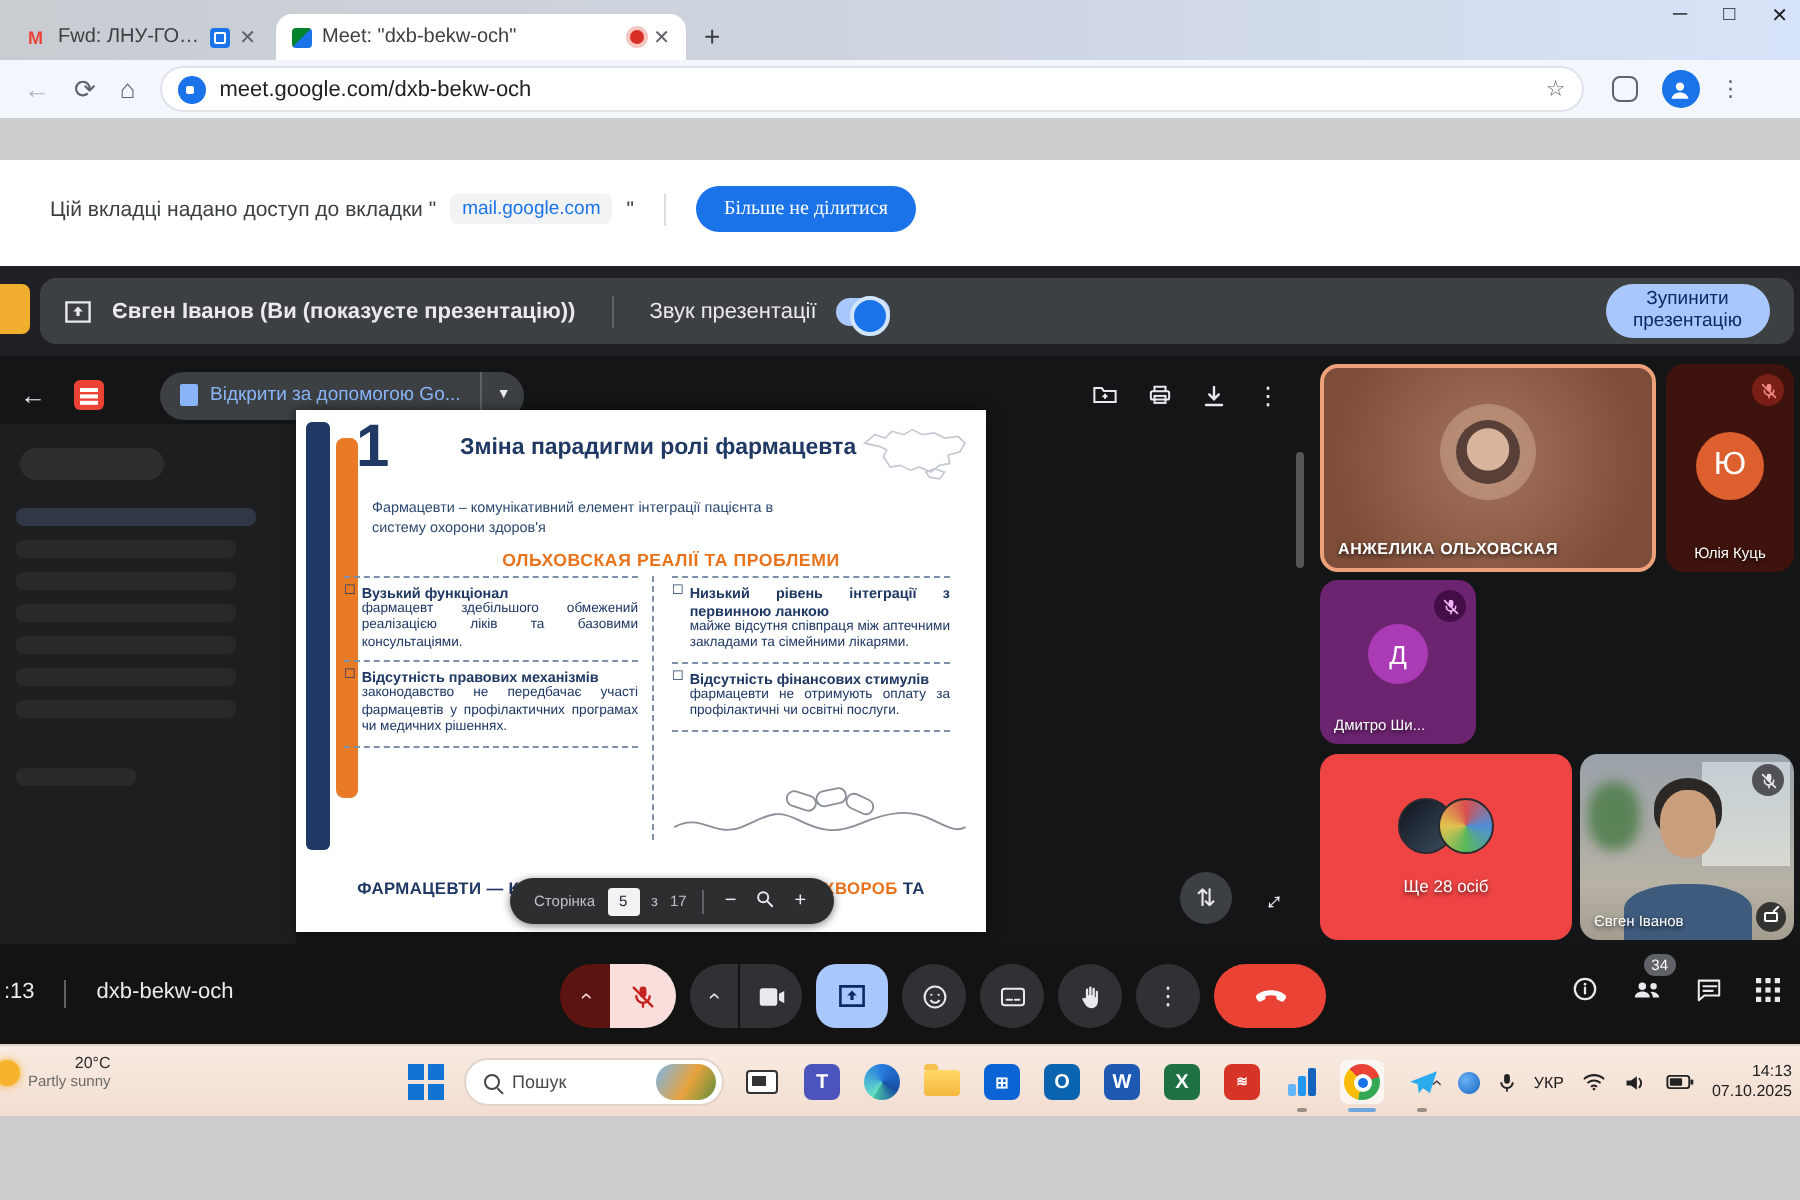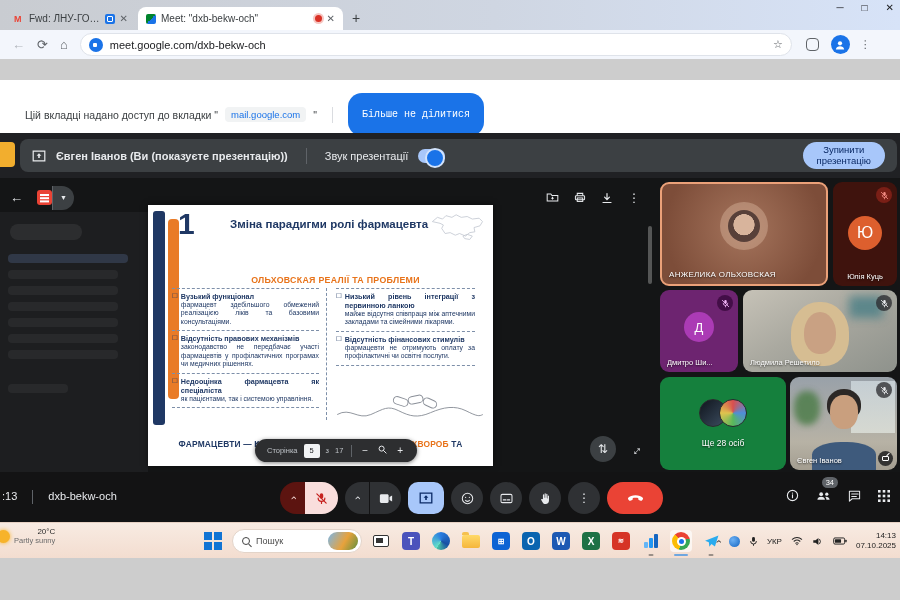--- a/index.html
+++ b/index.html
@@ -41,21 +41,21 @@
     display:flex; align-items:center; justify-content:flex-end; font-size:9.5px; color:#3c4043; gap:5px; padding-right:10px;margin-top:29px;}
   #bmbar .sep { width:1px; height:12px; background:#d5d9e0; margin-right:6px;}
   .folderIc { width:11px; height:8px; background:transparent; border:1.2px solid #5f6368; border-radius:1px; position:relative;}
   .folderIc::before { content:""; position:absolute; left:-1px; top:-3px; width:4px; height:2px; border:1.2px solid #5f6368; border-bottom:none; border-radius:1px 1px 0 0;}
 
   
   #banner { left:0; top:80px; width:900px; height:53px; background:#fff; }
   #bannerRow { position:absolute; left:25px; top:13px; display:flex; align-items:center; gap:7px; font-size:10.5px; color:#3c4043;}
   .chip { background:#f1f3f4; border-radius:4px; padding:2px 6px; color:#1a73e8; font-size:9.5px;}
   .vline { width:1px; height:16px; background:#dadce0; margin:0 8px;}
-  #stopShareBtn { background:#1a73e8; color:#fff; border:none; border-radius:14px; padding:16px 14px; font-size:10px; font-family:Liberation Mono, monospace;}
+  #stopShareBtn { background:#1a73e8; color:#fff; border:none; border-radius:14px; padding:6px 14px; font-size:10px; font-family:Liberation Serif, serif;}
 
   
   #presentStrip { left:0; top:133px; width:900px; height:45px; background:#202124; }
   #presentBar { position:absolute; left:20px; top:6px; width:877px; height:33px; background:#3c4043; border-radius:8px;
     display:flex; align-items:center; color:#e8eaed; font-size:11px; gap:10px; padding:0 12px;}
   #presentBar b { font-weight:bold; }
   #presentBar .vline { background:#5f6368; }
   .toggle { width:27px; height:14px; background:#a8c7fa; border-radius:7px; position:relative; flex:0 0 auto;}
   .toggle::after { content:""; position:absolute; right:0px; top:-1px; width:16px; height:16px; background:#1a73e8; border-radius:50%; border:2px solid #d2e3fc;}
   #stopPresentBtn { margin-left:auto; background:#a8c7fa; color:#0b2a66; border:none; border-radius:14px;
@@ -112,38 +112,38 @@
 
   
   #scrollThumb { position:absolute; left:648px; top:48px; width:4px; height:58px; background:rgba(255,255,255,.28); border-radius:2px;}
   #fitBtn { position:absolute; left:590px; top:258px; width:26px; height:26px; border-radius:50%; background:#3c4043; border:none; color:#e8eaed; font-size:12px;}
   #fsBtn { position:absolute; left:626px; top:262px; width:18px; height:18px; background:none; border:none; color:#e8eaed; font-size:13px; transform:rotate(-45deg);}
 
   
   .tile { position:absolute; border-radius:9px; overflow:hidden; }
   .tname { position:absolute; left:7px; bottom:5px; color:#fff; font-size:7.5px; text-shadow:0 1px 2px rgba(0,0,0,.7); white-space:nowrap;}
   .micBadge { position:absolute; right:5px; top:5px; width:16px; height:16px; border-radius:50%; display:flex; align-items:center; justify-content:center;}
-  #tileA { left:660px; top:4px; width:168px; height:104px; background:radial-gradient(circle at 50% 45%,#a5745c 0%,#7d4d39 80%); border:2px solid #eba179;}
+  #tileA { left:660px; top:4px; width:168px; height:104px; background:radial-gradient(circle at 50% 45%,#a5745c 0%,#7d4d39 80%); border:2px solid #eba179;font-weight:bold;}
   #tileA .ring { position:absolute; left:50%; top:18px; width:48px; height:48px; transform:translateX(-50%); border-radius:50%; background:rgba(255,226,200,.28);}
   #tileA .pphoto { position:absolute; left:50%; top:26px; width:32px; height:32px; transform:translateX(-50%); border-radius:50%;
      background:radial-gradient(circle at 50% 46%, #d8b49c 0 44%, #584039 46% 100%); }
   #tileA .tname { font-size:8px; letter-spacing:.3px;}
   #tileB { left:833px; top:4px; width:64px; height:104px; background:#3f130d; }
   #tileB .initial { position:absolute; left:50%; top:34px; width:34px; height:34px; transform:translateX(-50%); border-radius:50%; background:#dd5f2e; color:#fff; font-size:16px; display:flex; align-items:center; justify-content:center;}
   #tileB .tname { left:50%; transform:translateX(-50%); }
   #tileB .micBadge { background:#7a1f16; color:#f28b82;}
   #tileC { left:660px; top:112px; width:78px; height:82px; background:#6d2470;}
   #tileC .initial { position:absolute; left:50%; top:22px; width:30px; height:30px; transform:translateX(-50%); border-radius:50%; background:#ab3bb5; color:#fff; font-size:13px; display:flex; align-items:center; justify-content:center;}
   #tileC .micBadge { background:rgba(60,10,64,.85); color:#f0b3f5;}
   #tileD { left:743px; top:112px; width:154px; height:82px; background:linear-gradient(150deg,#c6c2b7 0%,#aaa9a0 45%,#8e928c 100%);}
   #tileD .blob { position:absolute; right:14px; top:6px; width:34px; height:22px; background:#4a7f86; filter:blur(5px); opacity:.8;}
   #tileD .hair { position:absolute; left:50%; top:12px; width:58px; height:64px; transform:translateX(-50%); background:#d6bd92; border-radius:48% 48% 42% 42%;}
   #tileD .face { position:absolute; left:50%; top:22px; width:32px; height:42px; transform:translateX(-50%); background:#c9a183; border-radius:50% 50% 46% 46%;}
   #tileD .micBadge, #tileF .micBadge { background:rgba(40,40,44,.75); color:#e8eaed;}
-  #tileE { left:660px; top:199px; width:126px; height:93px; background:#15803d;}
+  #tileE { left:660px; top:199px; width:126px; height:93px; background:#ef4444;}
   #tileE .avs { position:absolute; left:50%; top:22px; transform:translateX(-50%); display:flex;}
   #tileE .av { width:28px; height:28px; border-radius:50%; border:1.5px solid #292b2e;}
   #tileE .av.a1 { background:linear-gradient(135deg,#10151d,#3c4d60); }
   #tileE .av.a2 { background:conic-gradient(#d94f4f,#4f8ed9,#58b85c,#e0c34e,#d94f4f); margin-left:-8px;}
   #tileE .tname { left:50%; transform:translateX(-50%); bottom:22px; font-size:8.5px;}
   #tileF { left:790px; top:199px; width:107px; height:93px; background:linear-gradient(#99a1a9 0%,#b7b2a5 70%,#a39d90 100%);}
   #tileF .win { position:absolute; right:2px; top:4px; width:44px; height:52px; background:linear-gradient(#cfd9de,#dfe3dc); opacity:.8;}
   #tileF .plant { position:absolute; left:4px; top:14px; width:26px; height:34px; background:#4e7d4a; border-radius:45%; filter:blur(3px); opacity:.85;}
   #tileF .hair { position:absolute; left:50%; top:12px; width:34px; height:30px; transform:translateX(-50%); background:#2c2826; border-radius:50% 50% 40% 40%;}
   #tileF .face { position:absolute; left:50%; top:18px; width:28px; height:34px; transform:translateX(-50%); background:#c99f7e; border-radius:46%;}
@@ -286,20 +286,24 @@
       </button>
     </div>
   </div>
   <div id="yellowIc" class="abs"></div>
 
   <div id="workArea" class="abs">
 
     <div id="pdfbar">
       <span id="pdfBack">←</span>
       <span id="pdfIcon"></span>
+      <button id="openWith">
+        <span class="docIc"></span>
+        <span>Відкрити за допомогою Go...</span>
+      </button>
       <button id="openWithDrop">▼</button>
       <div class="pdfActs">
         <svg viewBox="0 0 14 12" width="13" height="11" fill="none" stroke="#e8eaed" stroke-width="1.1">
             <path d="M1.2 2.2h4l1.2 1.6h6.4v6H1.2z"></path>
             <path d="M7 5.3v2.8M5.6 6.7h2.8"></path>
           </svg>
         <svg viewBox="0 0 13 12" width="12" height="11" fill="none" stroke="#e8eaed" stroke-width="1.1">
             <path d="M3.5 4V1.5h6V4"></path>
             <rect x="1.5" y="4" width="10" height="4.5" rx="1"></rect>
             <rect x="3.5" y="6.5" width="6" height="3.8"></rect>
@@ -328,35 +332,32 @@
       <div id="navyBar"></div>
       <div id="orangeBar"></div>
       <div id="bigNum">1</div>
       <div id="slideTitle">Зміна парадигми ролі фармацевта</div>
       <div id="ukrMap">
         <svg viewBox="0 0 70 40" width="60" height="34" fill="none" stroke="#c4c9d2" stroke-width="1">
           <path d="M6 16l6-5 6 2 4-4 7 2 5-3 6 3 7-1 6 3 8-1 4 4-3 5-7 2 1 5-6 1-5 4-7-3-5 2-6-3-6 1-4-6 2-4-4-2z"></path>
           <path d="M42 33l5-2 6 2-3 4-6-1z"></path>
         </svg>
       </div>
+      <div id="slideSub">Фармацевти – комунікативний елемент інтеграції пацієнта в систему охорони здоров'я</div>
       <div id="secHead">ОЛЬХОВСКАЯ РЕАЛІЇ ТА ПРОБЛЕМИ</div>
 
       <div id="cols">
         <div class="col">
           <div class="item">
             <span class="blt">☐</span>
             <div class="itxt"><b>Вузький функціонал</b><span>фармацевт здебільшого обмежений реалізацією ліків та базовими консультаціями.</span></div>
           </div>
           <div class="item">
             <span class="blt">☐</span>
             <div class="itxt"><b>Відсутність правових механізмів</b><span>законодавство не передбачає участі фармацевтів у профілактичних програмах чи медичних рішеннях.</span></div>
-          </div>
-          <div class="item">
-            <span class="blt">☐</span>
-            <div class="itxt"><b>Недооцінка фармацевта як спеціаліста</b><span>як пацієнтами, так і системою управління.</span></div>
           </div>
         </div>
         <div class="col right">
           <div class="item">
             <span class="blt">☐</span>
             <div class="itxt"><b>Низький рівень інтеграції з первинною ланкою</b><span>майже відсутня співпраця між аптечними закладами та сімейними лікарями.</span></div>
           </div>
           <div class="item">
             <span class="blt">☐</span>
             <div class="itxt"><b>Відсутність фінансових стимулів</b><span>фармацевти не отримують оплату за профілактичні чи освітні послуги.</span></div>
@@ -425,36 +426,20 @@
               <rect x="4.4" y="1.2" width="3.2" height="5" rx="1.6" fill="currentColor" stroke="none"></rect>
               <path d="M2.9 5.6a3.1 3.1 0 0 0 6.2 0"></path>
               <path d="M6 8.8v1.7"></path>
               <path d="M1.7 1.7l8.6 8.6"></path>
             </g>
           </svg>
       </div>
       <div class="tname">Дмитро Ши...</div>
     </div>
 
-    <div id="tileD" class="tile">
-      <div class="blob"></div>
-      <div class="hair"></div>
-      <div class="face"></div>
-      <div class="micBadge">
-        <svg viewBox="0 0 12 12" width="9" height="9">
-            <g stroke="currentColor" stroke-width="1.1" stroke-linecap="round" fill="none">
-              <rect x="4.4" y="1.2" width="3.2" height="5" rx="1.6" fill="currentColor" stroke="none"></rect>
-              <path d="M2.9 5.6a3.1 3.1 0 0 0 6.2 0"></path>
-              <path d="M6 8.8v1.7"></path>
-              <path d="M1.7 1.7l8.6 8.6"></path>
-            </g>
-          </svg>
-      </div>
-      <div class="tname">Людмила Решетило</div>
-    </div>
 
     <div id="tileE" class="tile">
       <div class="avs">
         <div class="av a1"></div>
         <div class="av a2"></div>
       </div>
       <div class="tname">Ще 28 осіб</div>
     </div>
 
     <div id="tileF" class="tile">

